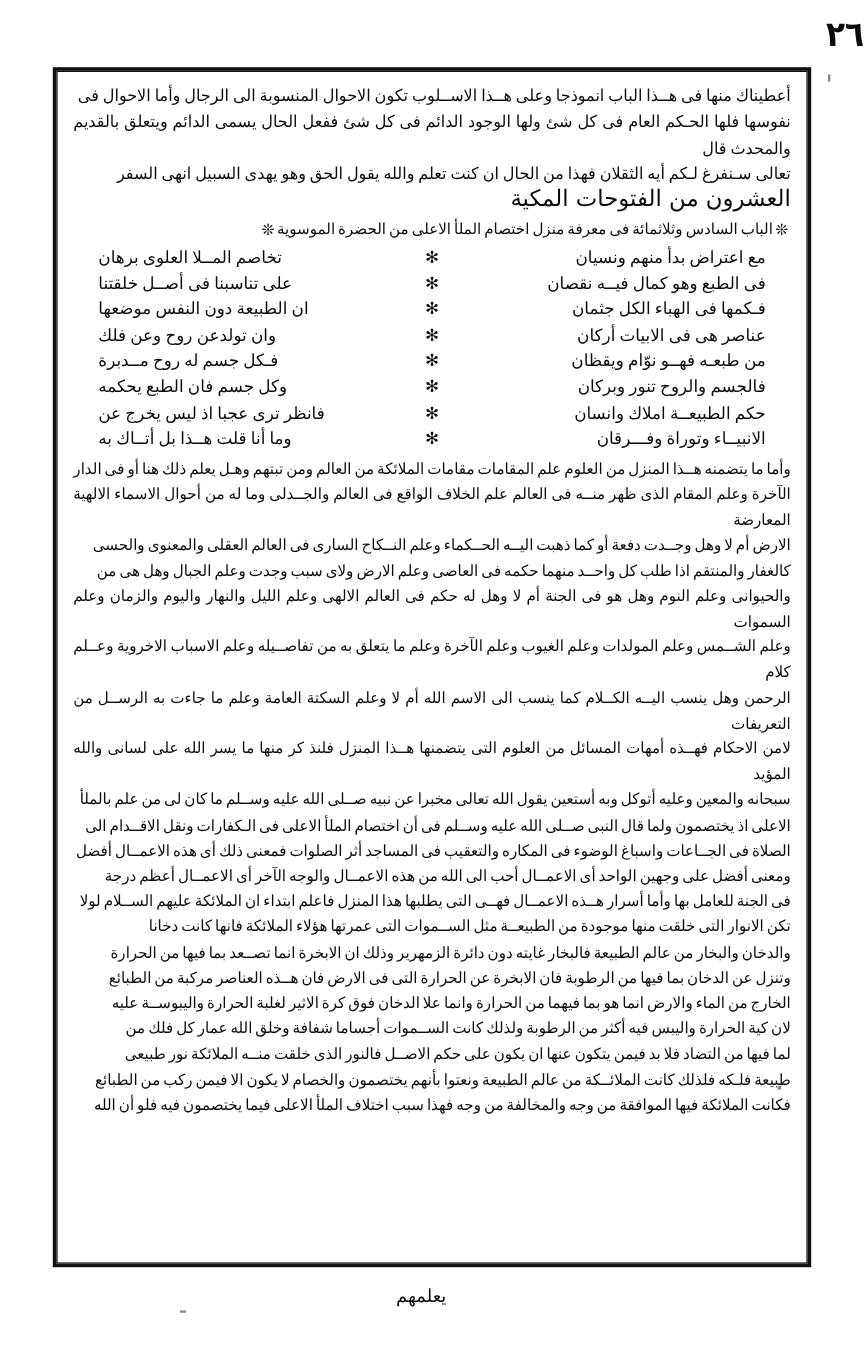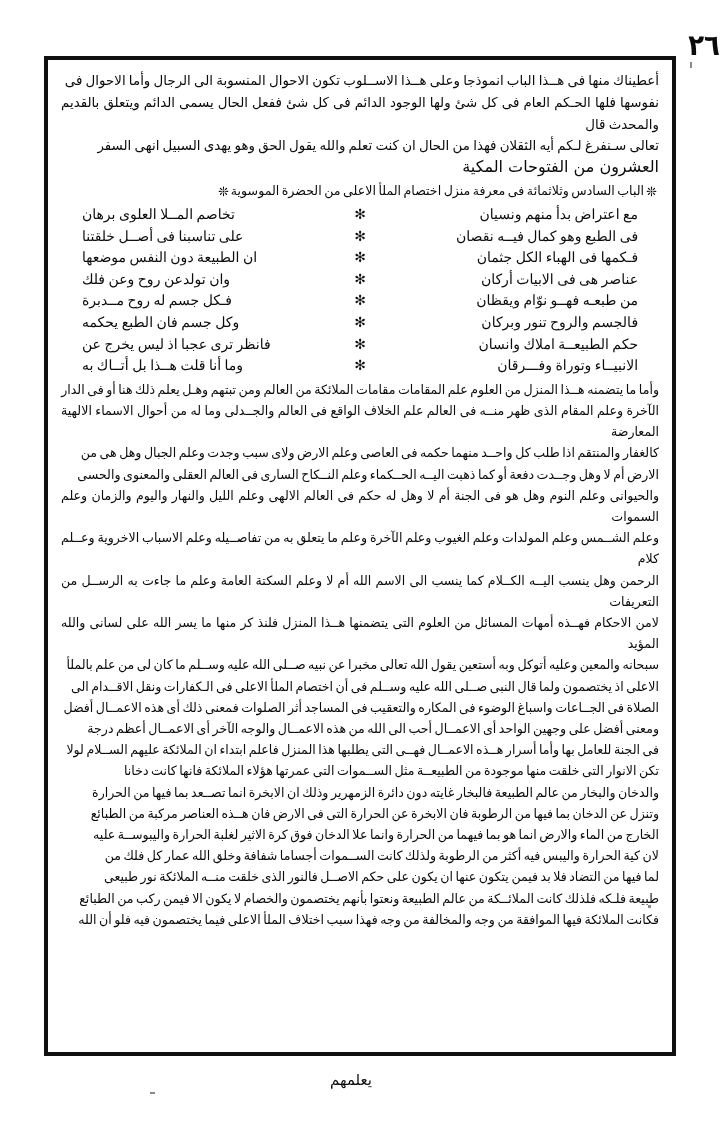--- a/index.html
+++ b/index.html
@@ -5,21 +5,21 @@
 <style>
   html,body{margin:0;padding:0;background:#ffffff;}
   body{
     width:720px;height:1143px;overflow:hidden;position:relative;
     font-family:"DejaVu Sans","Liberation Sans",sans-serif;
     color:#0b0b0b;
   }
 
   
   .page-number-bar{
-    position:absolute;top:24px;left:0;width:720px;height:34px;
+    position:absolute;top:8px;left:0;width:720px;height:34px;
     display:flex;justify-content:flex-start;align-items:flex-end;
     padding-right:0;padding-left:116px;box-sizing:border-box;
   }
   .page-number{
     font-size:26px;font-weight:bold;letter-spacing:1px;
     line-height:1;color:#0b0b0b;transform:scaleY(1.12);
   }
 
   
   .frame{
@@ -52,21 +52,21 @@
   }
   .prose.body-block{
     font-size:12.6px;
     line-height:21.2px;
     word-spacing:-1.5px;
     letter-spacing:-0.3px;
   }
 
   
   .colophon{
-    text-align:right;font-size:16px;line-height:21.6px;margin:0;
+    text-align:right;font-size:19px;line-height:21.6px;margin:0;
   }
 
   
   .chapter-heading{
     text-align:right;
     font-size:12.6px;
     line-height:22px;
     margin:2px 0 1px 0;
     letter-spacing:-0.2px;
     word-spacing:-1.5px;
@@ -198,22 +198,22 @@
           <td class="v-star">✻</td>
           <td class="v-first">وما أنا قلت هــذا بل أتــاك به</td>
           <td class="verse-pad"></td>
         </tr>
       </tbody>
     </table>
 
     <div class="text-region">
       <p class="prose body-block">وأما ما يتضمنه هــذا المنزل من العلوم علم المقامات مقامات الملائكة من العالم ومن تبتهم وهـل يعلم ذلك هنا أو فى الدار</p>
       <p class="prose body-block">الآخرة وعلم المقام الذى ظهر منــه فى العالم علم الخلاف الواقع فى العالم والجــدلى وما له من أحوال الاسماء الالهية المعارضة</p>
+      <p class="prose body-block">الارض أم لا وهل وجــدت دفعة أو كما ذهبت اليــه الحــكماء وعلم النــكاح السارى فى العالم العقلى والمعنوى والحسى</p>
       <p class="prose body-block">كالغفار والمنتقم اذا طلب كل واحــد منهما حكمه فى العاصى وعلم الارض ولاى سبب وجدت وعلم الجبال وهل هى من</p>
-      <p class="prose body-block">الارض أم لا وهل وجــدت دفعة أو كما ذهبت اليــه الحــكماء وعلم النــكاح السارى فى العالم العقلى والمعنوى والحسى</p>
       <p class="prose body-block">والحيوانى وعلم النوم وهل هو فى الجنة أم لا وهل له حكم فى العالم الالهى وعلم الليل والنهار واليوم والزمان وعلم السموات</p>
       <p class="prose body-block">وعلم الشــمس وعلم المولدات وعلم الغيوب وعلم الآخرة وعلم ما يتعلق به من تفاصــيله وعلم الاسباب الاخروية وعــلم كلام</p>
       <p class="prose body-block">الرحمن وهل ينسب اليــه الكــلام كما ينسب الى الاسم الله أم لا وعلم السكتة العامة وعلم ما جاءت به الرســل من التعريفات</p>
       <p class="prose body-block">لامن الاحكام فهــذه أمهات المسائل من العلوم التى يتضمنها هــذا  المنزل فلنذ كر منها ما يسر الله على لسانى والله المؤيد</p>
       <p class="prose body-block">سبحانه والمعين وعليه أتوكل وبه أستعين يقول الله تعالى مخبرا عن نبيه صــلى الله عليه وســلم  ما  كان لى من علم بالملأ</p>
       <p class="prose body-block">الاعلى اذ يختصمون ولما قال النبى صــلى الله عليه وســلم فى أن اختصام الملأ الاعلى فى الـكفارات ونقل الاقــدام الى</p>
       <p class="prose body-block">الصلاة فى الجــاعات واسباغ الوضوء فى المكاره والتعقيب فى المساجد أثر الصلوات فمعنى ذلك أى هذه الاعمــال أفضل</p>
       <p class="prose body-block">ومعنى أفضل على وجهين الواحد أى الاعمــال أحب الى الله من هذه الاعمــال والوجه الآخر أى الاعمــال أعظم درجة</p>
       <p class="prose body-block">فى الجنة للعامل بها وأما أسرار هــذه الاعمــال فهــى التى يطلبها هذا المنزل فاعلم ابتداء ان الملائكة عليهم الســلام لولا</p>
       <p class="prose body-block">تكن الانوار التى خلقت منها موجودة من الطبيعــة مثل الســموات التى عمرتها هؤلاء الملائكة فانها  كانت دخانا</p>

